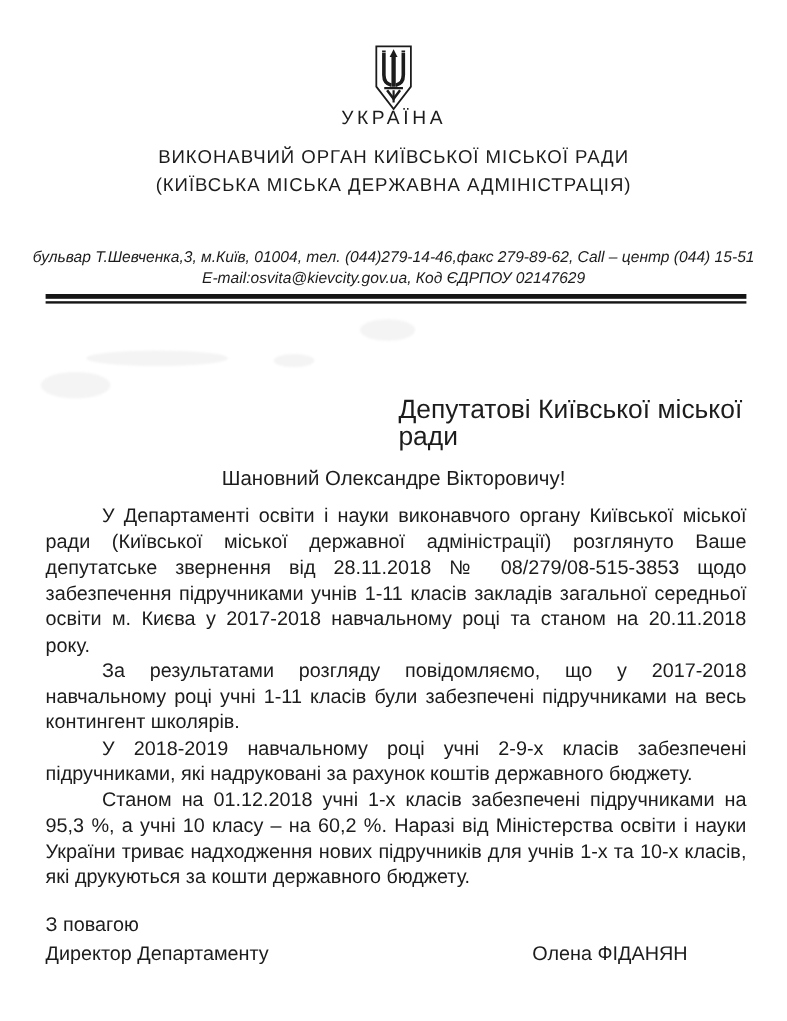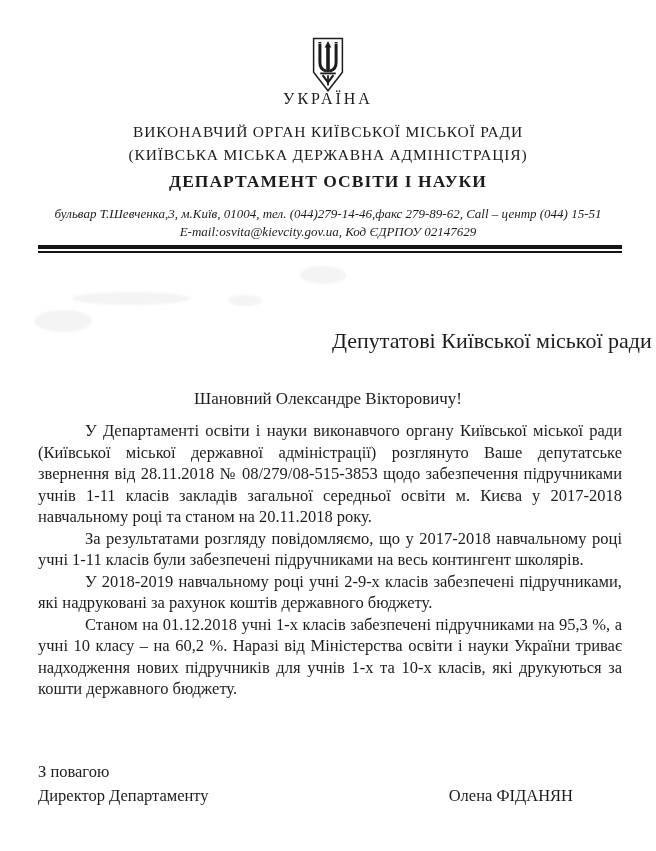--- a/index.html
+++ b/index.html
@@ -1,20 +1,20 @@
 <!DOCTYPE html>
 <html lang="uk"><head>
 <meta charset="utf-8">
 <style>
   html,body { margin:0; padding:0; background:#ffffff; }
   .page {
     position:relative;
     width:656px; height:851px;
     background:#ffffff;
-    font-family:Liberation Serif, serif;
+    font-family:Liberation Sans, sans-serif;
     color:#1c1c1c;
     overflow:hidden;
   }
   .abs { position:absolute; }
   .centered { left:0; width:656px; text-align:center; }
 
   .emblem { top:37px; left:50%; transform:translateX(-50%); width:36px; height:56px; }
   .emblem svg { display:block; width:100%; height:100%; }
 
   .country   { top:90px;  font-size:16px; letter-spacing:3px; }
@@ -76,21 +76,20 @@
       </g>
     </svg>
   </div>
 
   <div class="abs centered country">УКРАЇНА</div>
 
   <div class="abs centered org-line1">ВИКОНАВЧИЙ ОРГАН КИЇВСЬКОЇ МІСЬКОЇ РАДИ</div>
 
   <div class="abs centered org-line2">(КИЇВСЬКА МІСЬКА ДЕРЖАВНА АДМІНІСТРАЦІЯ)</div>
 
-  <div class="abs centered dept">ДЕПАРТАМЕНТ ОСВІТИ І НАУКИ</div>
 
   <div class="abs centered contact">
     <div>бульвар Т.Шевченка,3, м.Київ, 01004,  тел. (044)279-14-46,факс 279-89-62,  Call – центр (044) 15-51</div>
     <div>E-mail:osvita@kievcity.gov.ua, Код ЄДРПОУ 02147629</div>
   </div>
 
   <div class="abs rule"></div>
 
   <div class="abs smudge s1"></div>
   <div class="abs smudge s2"></div>

